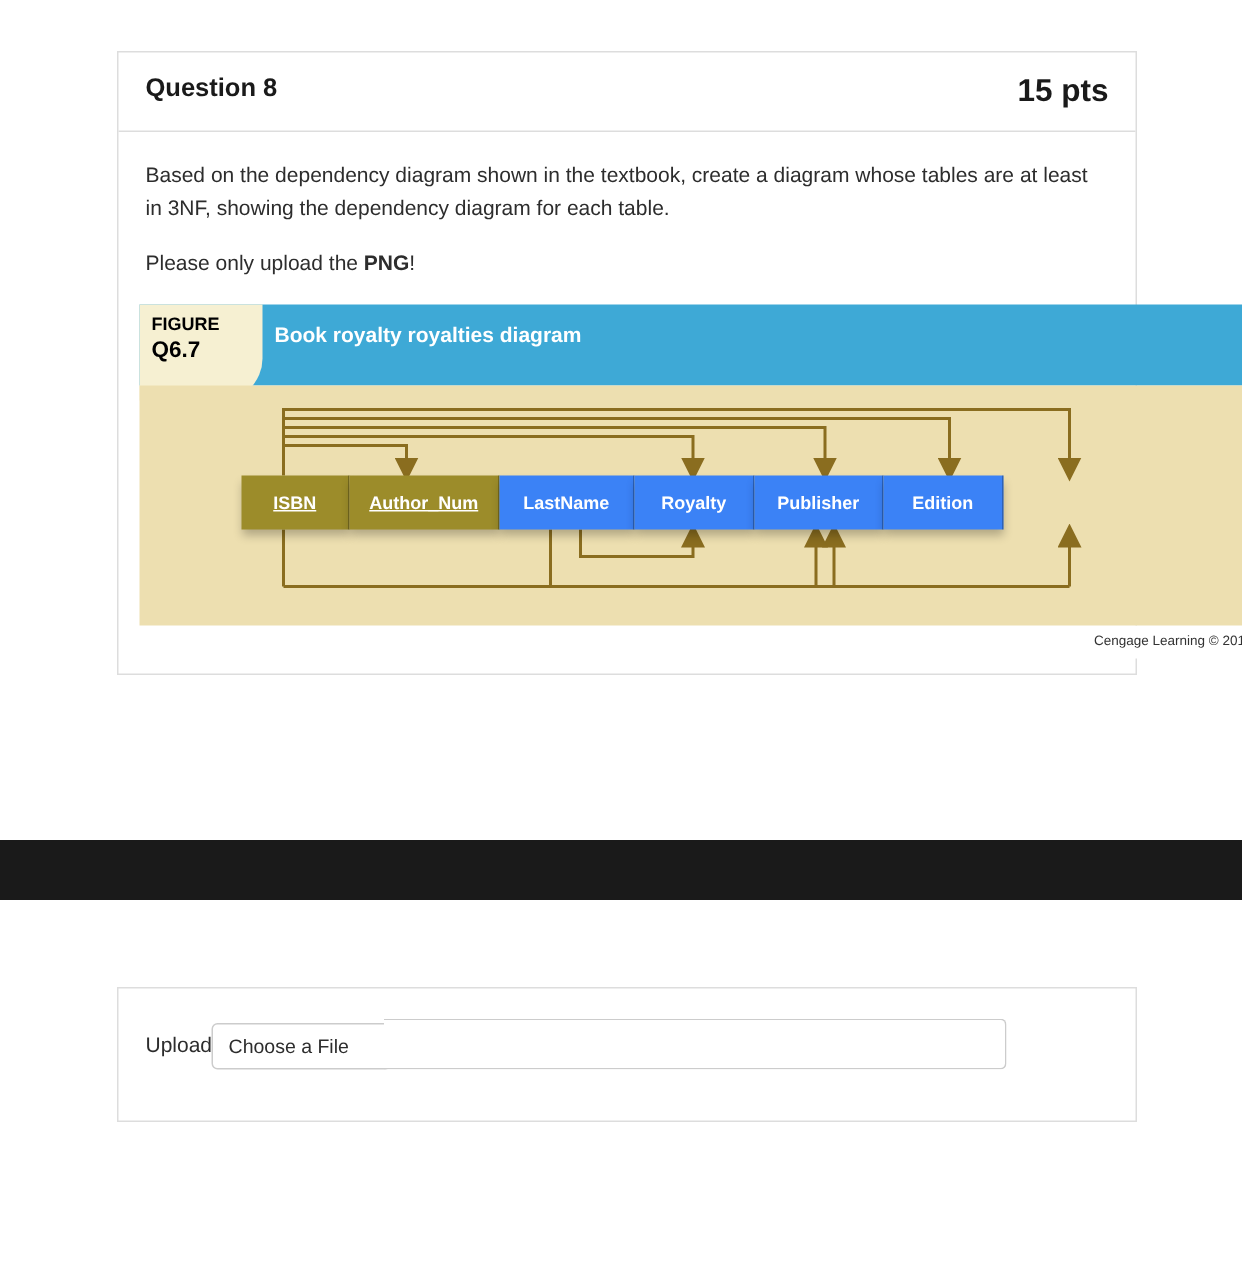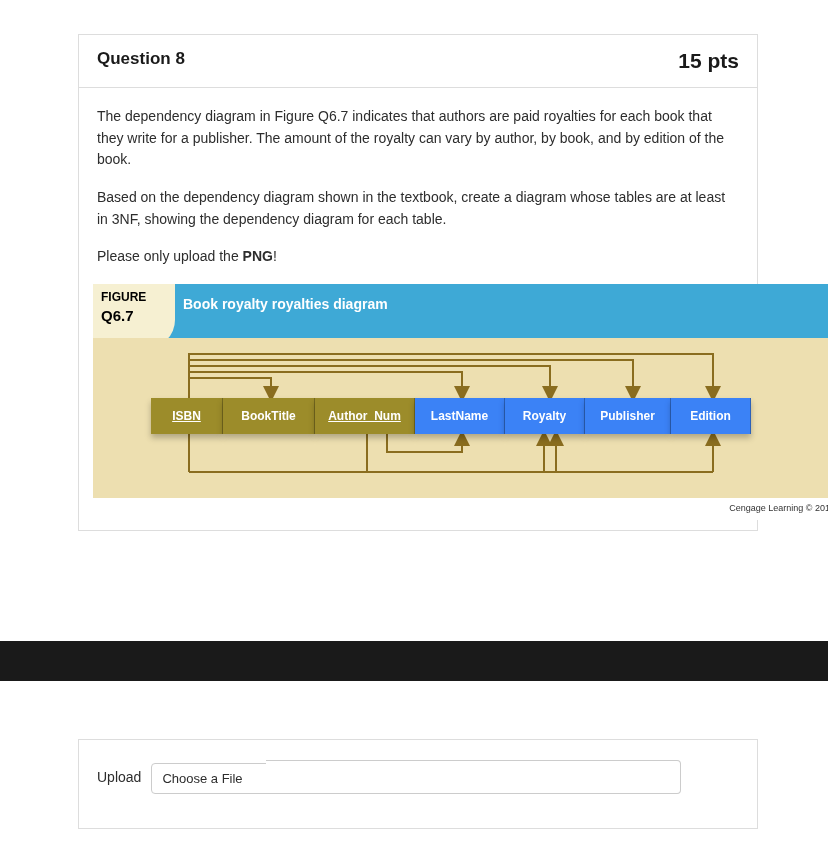--- a/index.html
+++ b/index.html
@@ -79,21 +79,21 @@
     color: #fff;
   }
 
   .diagram-area {
     background: #eddfb0;
     position: relative;
     height: 160px;
   }
   .boxes {
     position: absolute;
-    left: 58px;
+    left: 68px;
     top: 60px;
     display: flex;
   }
   .col {
     height: 36px;
     display: flex;
     align-items: center;
     justify-content: center;
     color: #fff;
     font-size: 12px;
@@ -131,21 +131,20 @@
     margin-top: 110px;
   }
 
   
   .upload-card {
     margin: 58px 70px 0 78px;
     border: 1px solid #ddd;
     padding: 20px 18px 34px 18px;
     display: flex;
     align-items: center;
-    gap: 10px;
   }
   .upload-label {
     font-size: 14px;
     color: #2d2d2d;
   }
   .file-btn {
     border: 1px solid #ccc;
     border-radius: 4px;
     background: #fff;
     padding: 7px 10px;
@@ -176,21 +175,20 @@
 <body>
 
 <div class="page">
 
   <div class="question-card">
     <div class="question-header">
       <div class="question-title">Question 8</div>
       <div class="question-points">15 pts</div>
     </div>
     <div class="question-body">
-      <p>The dependency diagram in Figure Q6.7 indicates that authors are paid royalties for each book that they write for a publisher. The amount of the royalty can vary by author, by book, and by edition of the book.</p>
       <p>Based on the dependency diagram shown in the textbook, create a diagram whose tables are at least in 3NF, showing the dependency diagram for each table.</p>
       <p>
         <span>Please only upload the </span><b>PNG</b><span>!</span>
       </p>
 
       <div class="figure-wrap">
         <div class="figure-header">
           <div class="figure-tab">
             <span>FIGURE</span>
             <span class="fg-num">Q6.7</span>
@@ -217,23 +215,20 @@
                 <path d="M 96 134 L 620 134"></path>
                 <path d="M 463 134 L 463 100" marker-end="url(#ah)"></path>
                 <path d="M 451 134 L 451 100" marker-end="url(#ah)"></path>
                 <path d="M 620 134 L 620 100" marker-end="url(#ah)"></path>
               </g>
           </svg>
           <div class="boxes" id="boxes">
               <div class="col brown" style="width: 72px;">
                 <span class="underline">ISBN</span>
               </div>
-              <div class="col brown" style="width: 92px;">
-                <span>BookTitle</span>
-              </div>
               <div class="col brown" style="width: 100px;">
                 <span class="underline">Author_Num</span>
               </div>
               <div class="col blue" style="width: 90px;">
                 <span>LastName</span>
               </div>
               <div class="col blue" style="width: 80px;">
                 <span>Royalty</span>
               </div>
               <div class="col blue" style="width: 86px;">

